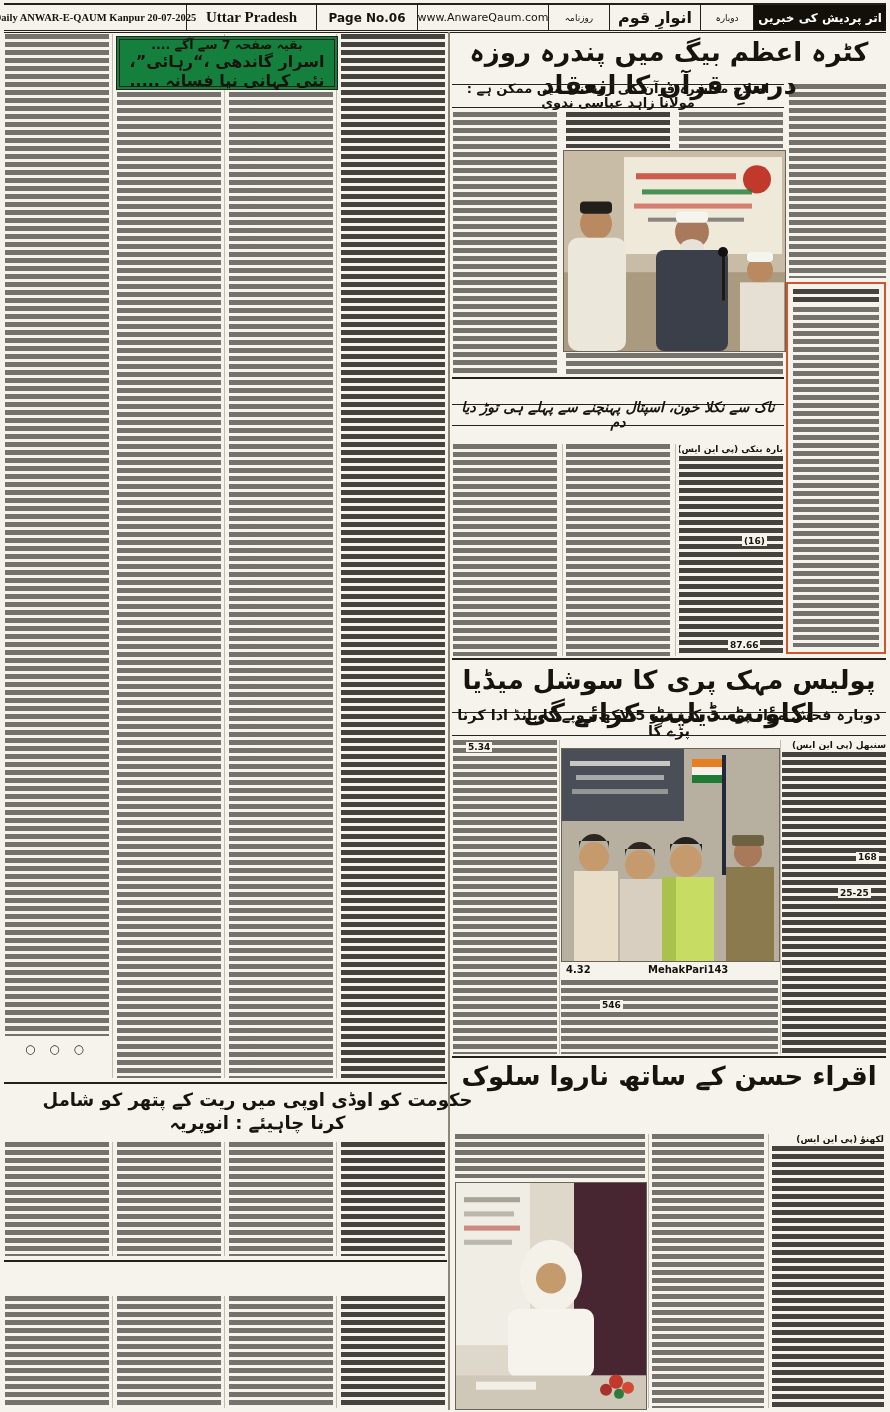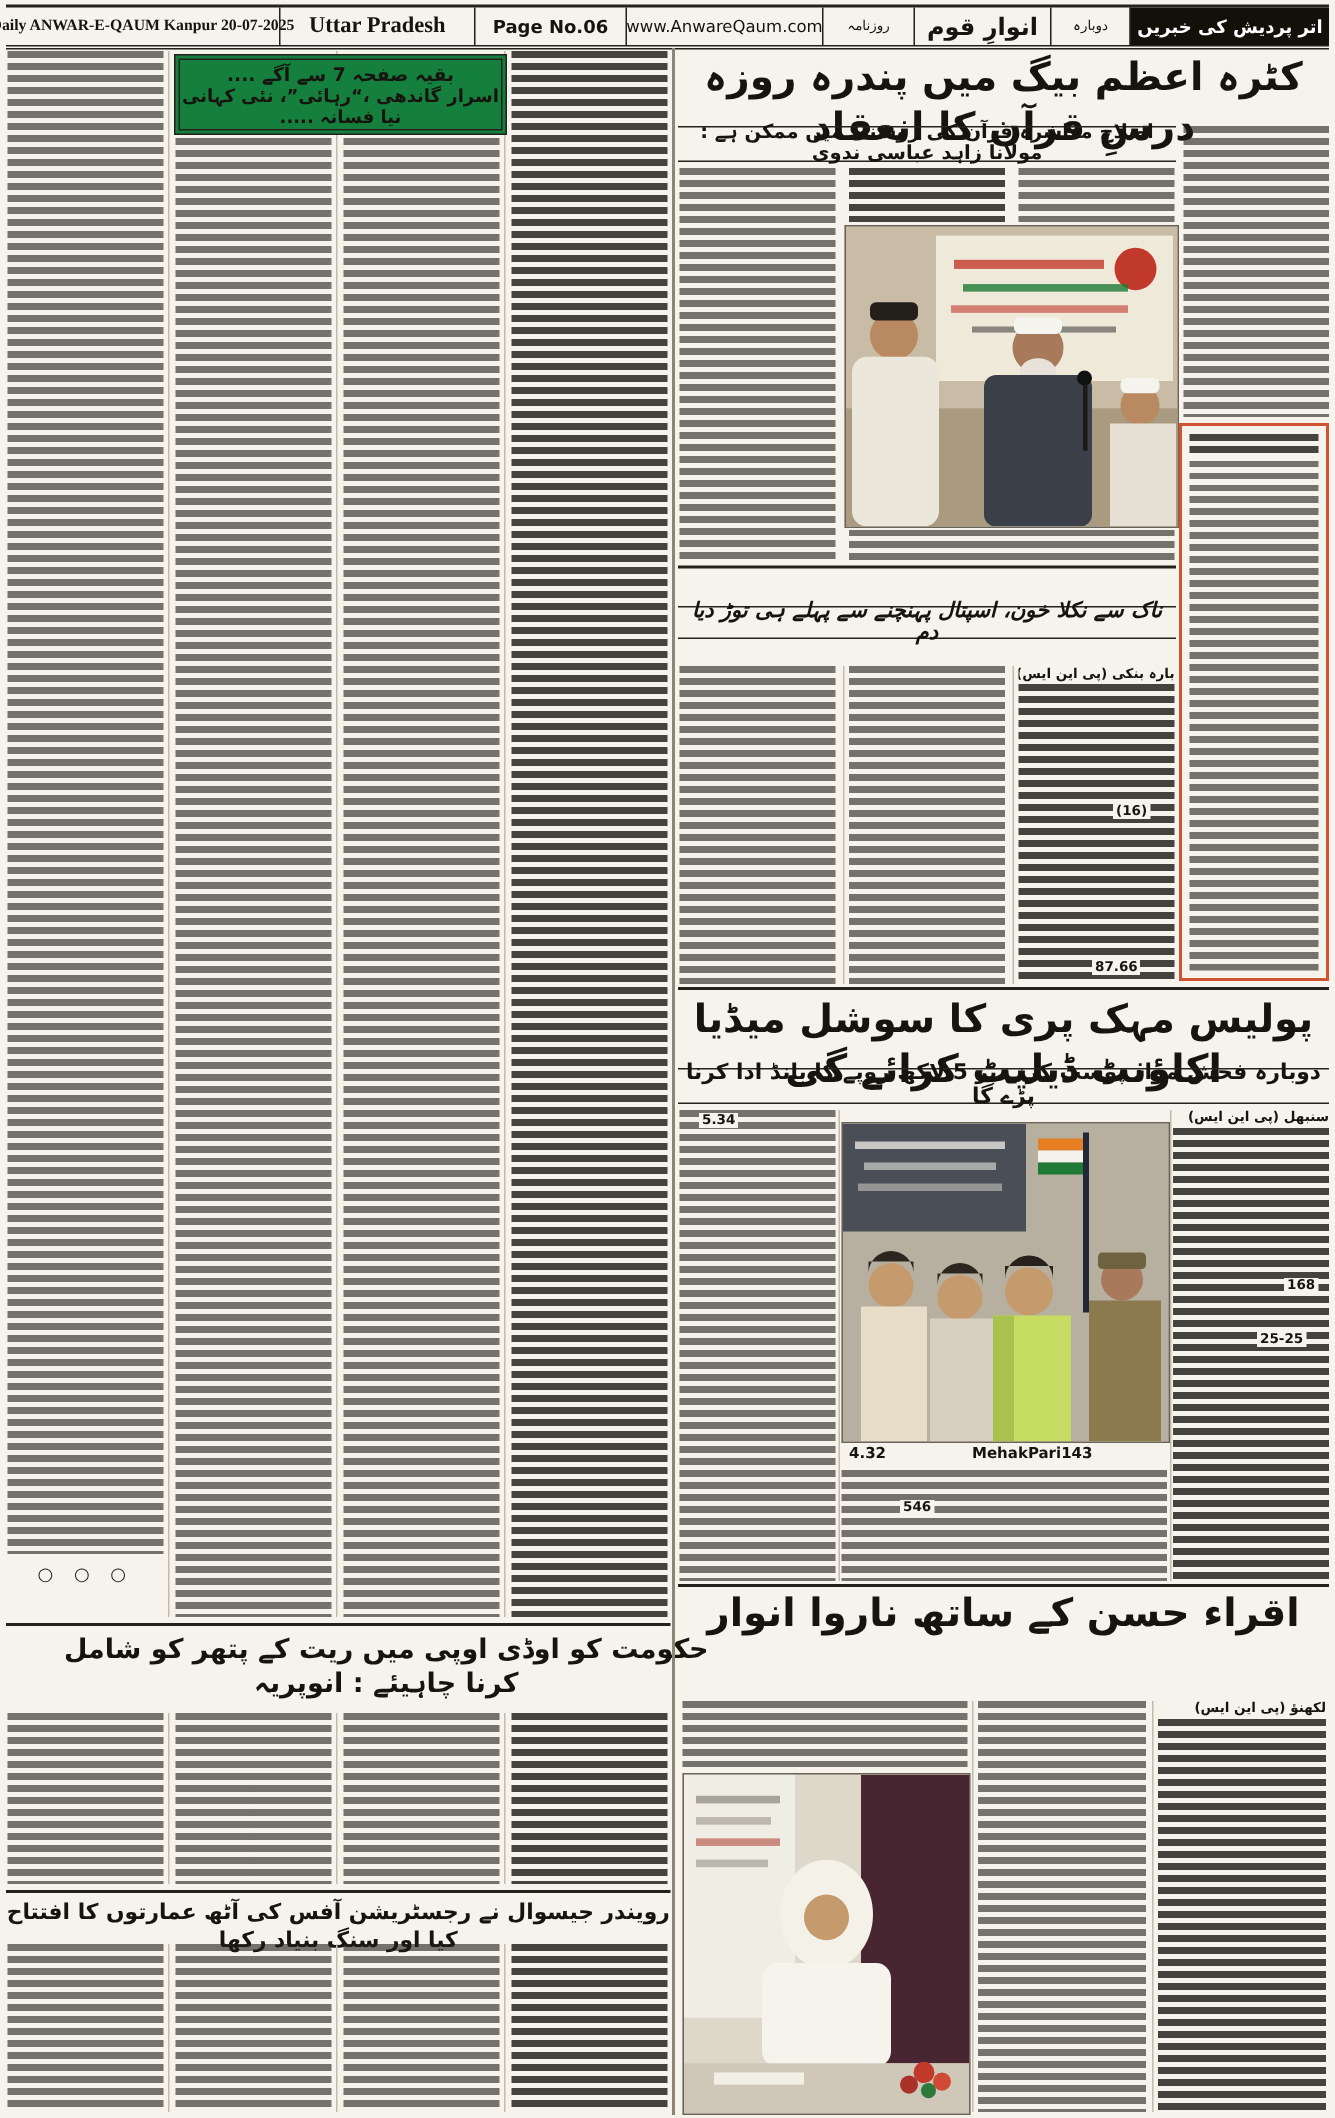--- a/index.html
+++ b/index.html
@@ -50,42 +50,41 @@
     <div class="urdu" style="font-size:12px;font-weight:700;background:#121009;color:#fff;min-width:120px;">اتر پردیش کی خبریں</div>
   </div>
 
   <div class="hv" style="left:112px;top:34px;height:1044px;"></div>
   <div class="hv" style="left:224px;top:34px;height:1044px;"></div>
   <div class="hv" style="left:336px;top:34px;height:1044px;"></div>
 
   <div class="boxdbl" style="left:116px;top:36px;width:216px;height:48px;">
     <div class="inner">
       <div style="font-size:12.5px;font-weight:700;">بقیہ صفحہ 7 سے آگے ....</div>
-      <div style="font-size:12px;font-weight:700;">اسرار گاندھی ،“رہائی”، نئی کہانی نیا فسانہ .....</div>
+      <div style="font-size:16px;font-weight:700;">اسرار گاندھی ،“رہائی”، نئی کہانی نیا فسانہ .....</div>
     </div>
   </div>
 
   <div class="abs sim" style="left:5px;top:34px;width:104px;height:1002px;"></div>
   <div class="endmark" style="left:14px;top:1042px;width:86px;">○ ○ ○</div>
   <div class="abs sim" style="left:117px;top:92px;width:104px;height:986px;"></div>
   <div class="abs sim" style="left:229px;top:92px;width:104px;height:986px;"></div>
   <div class="abs sim dk" style="left:341px;top:34px;width:104px;height:1044px;"></div>
 
   <div class="rule" style="left:4px;top:1082px;width:443px;height:2px;"></div>
   <div class="abs headline" style="left:4px;top:1088px;width:443px;height:48px;font-size:18px;margin-left:32px;">حکومت کو اوڈی اوپی میں ریت کے پتھر کو شامل کرنا چاہیئے : انوپریہ</div>
   <div class="abs sim" style="left:5px;top:1142px;width:104px;height:114px;"></div>
   <div class="abs sim" style="left:117px;top:1142px;width:104px;height:114px;"></div>
   <div class="abs sim" style="left:229px;top:1142px;width:104px;height:114px;"></div>
   <div class="abs sim dk" style="left:341px;top:1142px;width:104px;height:114px;"></div>
   <div class="hv" style="left:112px;top:1142px;height:114px;"></div>
   <div class="hv" style="left:224px;top:1142px;height:114px;"></div>
   <div class="hv" style="left:336px;top:1142px;height:114px;"></div>
 
   <div class="rule" style="left:4px;top:1260px;width:443px;height:1.5px;"></div>
-  <div class="abs headline" style="left:4px;top:1266px;width:443px;height:26px;font-size:14.5px;">رویندر جیسوال نے رجسٹریشن آفس کی آٹھ عمارتوں کا افتتاح کیا اور سنگ بنیاد رکھا</div>
   <div class="abs sim" style="left:5px;top:1296px;width:104px;height:112px;"></div>
   <div class="abs sim" style="left:117px;top:1296px;width:104px;height:112px;"></div>
   <div class="abs sim" style="left:229px;top:1296px;width:104px;height:112px;"></div>
   <div class="abs sim dk" style="left:341px;top:1296px;width:104px;height:112px;"></div>
   <div class="hv" style="left:112px;top:1296px;height:112px;"></div>
   <div class="hv" style="left:224px;top:1296px;height:112px;"></div>
   <div class="hv" style="left:336px;top:1296px;height:112px;"></div>
 
   <div class="rule thin" style="left:448px;top:32px;width:1.5px;height:1378px;"></div>
 
@@ -180,21 +179,21 @@
   <div class="caption" style="left:566px;top:964px;">4.32</div>
   <div class="caption" style="left:648px;top:964px;">MehakPari143</div>
   <div class="abs sim" style="left:561px;top:980px;width:217px;height:74px;"></div>
   <div class="nt" style="left:466px;top:742px;">5.34</div>
   <div class="nt" style="left:856px;top:852px;">168</div>
   <div class="nt" style="left:838px;top:888px;">25-25</div>
   <div class="nt" style="left:600px;top:1000px;">546</div>
 
   <div class="rule" style="left:452px;top:1056px;width:434px;height:2px;"></div>
 
-  <div class="abs headline" style="left:452px;top:1060px;width:434px;height:42px;font-size:26px;">اقراء حسن کے ساتھ ناروا انوار</div>
+  <div class="abs headline" style="left:452px;top:1060px;width:434px;height:42px;font-size:26px;">اقراء حسن کے ساتھ ناروا سلوک</div>
 
   <div class="abs sim" style="left:455px;top:1134px;width:190px;height:44px;"></div>
   <div class="photo" style="left:455px;top:1182px;width:190px;height:226px;">
     <svg viewBox="0 0 190 223" preserveAspectRatio="none">
       <rect width="190" height="223" fill="#ded8ca"></rect>
       <rect x="0" y="0" width="74" height="160" fill="#f0ede4"></rect>
       <rect x="8" y="14" width="56" height="5" fill="#8a8478" opacity=".7"></rect>
       <rect x="8" y="28" width="50" height="5" fill="#8a8478" opacity=".5"></rect>
       <rect x="8" y="42" width="56" height="5" fill="#b0483c" opacity=".6"></rect>
       <rect x="8" y="56" width="48" height="5" fill="#8a8478" opacity=".5"></rect>

